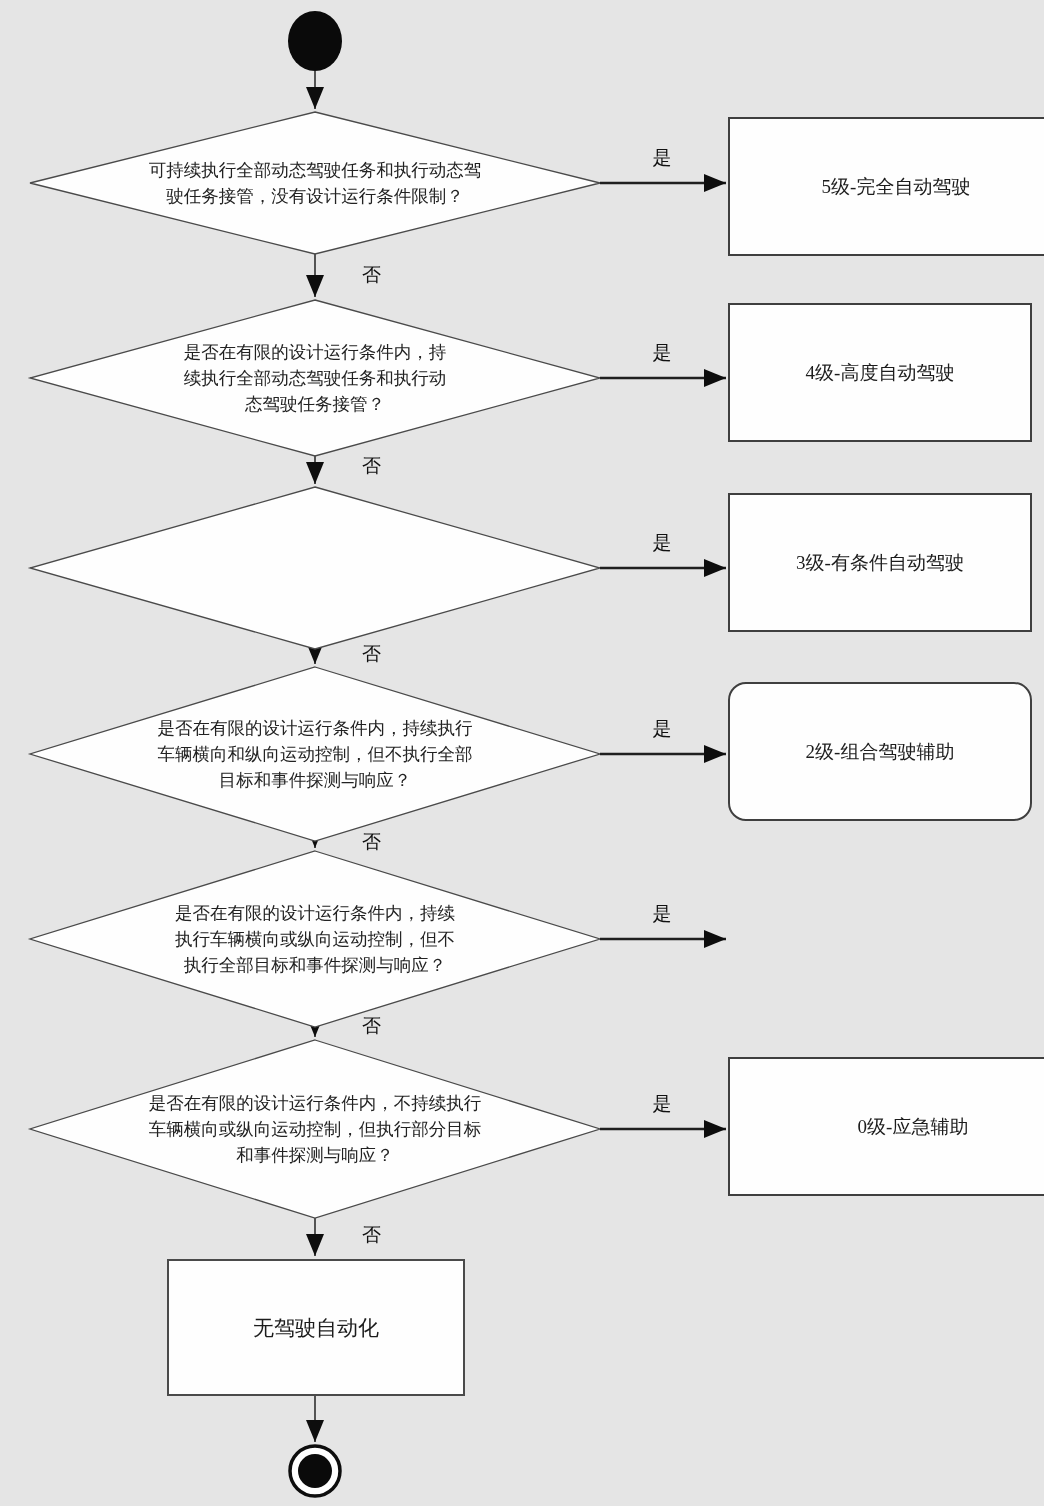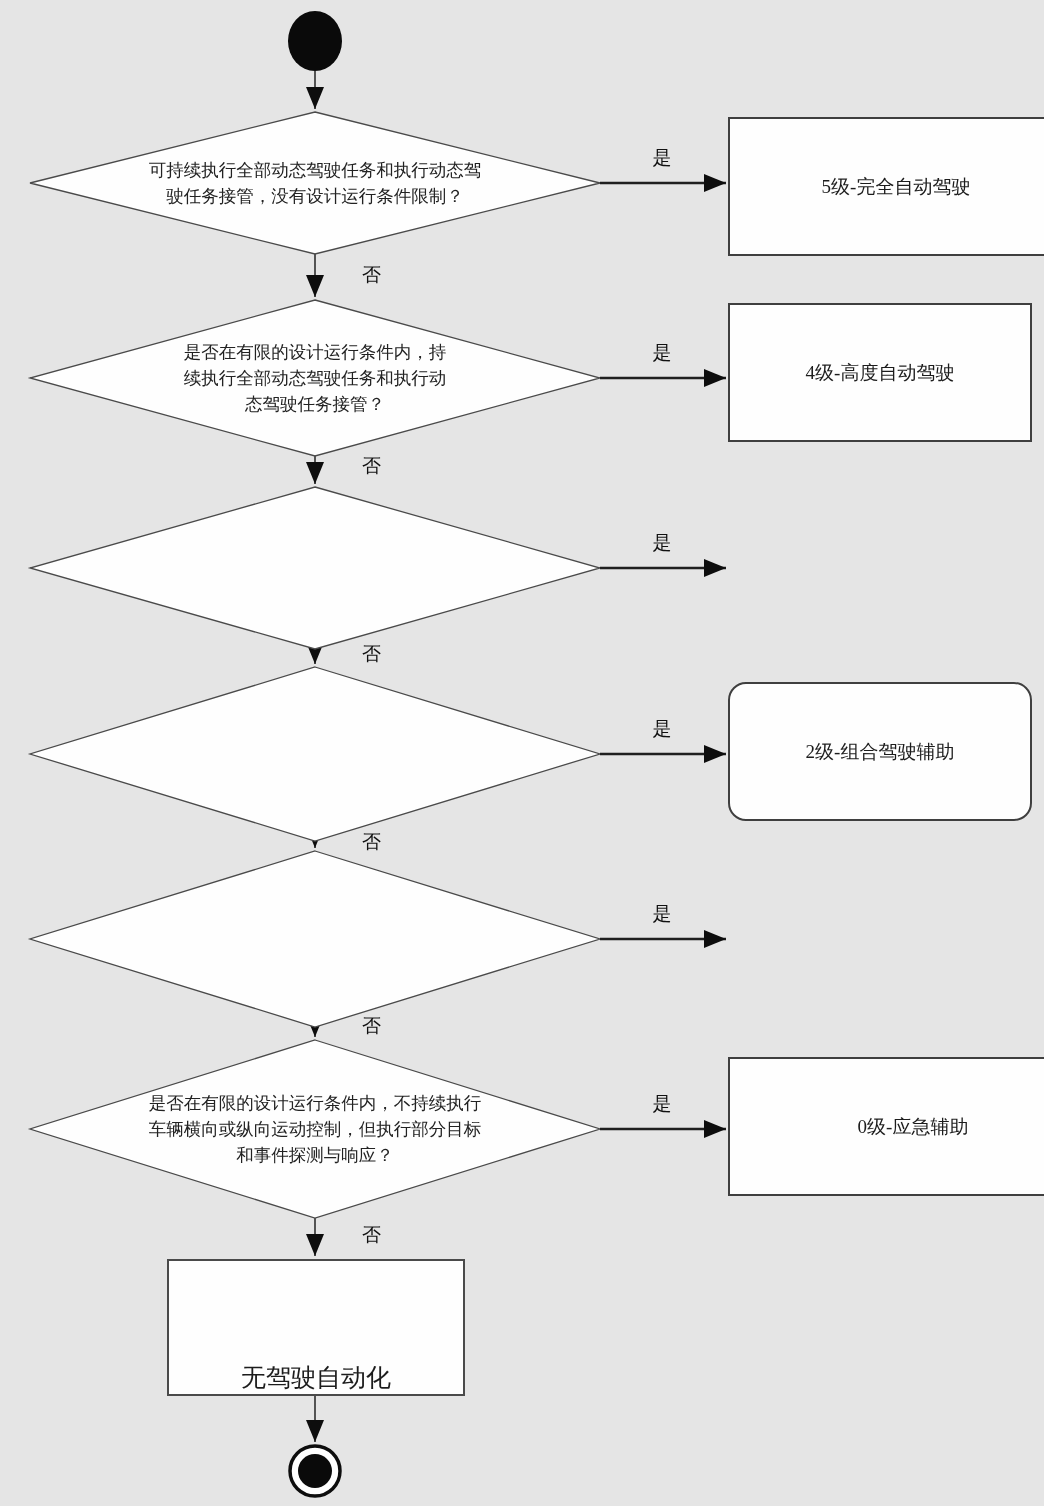--- a/index.html
+++ b/index.html
@@ -27,22 +27,22 @@
     background:#fefefe;
     display:flex;align-items:center;justify-content:center;
     text-align:center;
     font-size:19px;color:#1c1c1c;
   }
   .terminal-box{
     position:absolute;
     left:167px;top:1259px;width:294px;height:133px;
     border:2px solid #4a4a4a;
     background:#fefefe;
-    display:flex;align-items:flex-end;justify-content:center;
-    font-size:25px;color:#1c1c1c;
+    display:flex;align-items:center;justify-content:center;
+    font-size:21px;color:#1c1c1c;
   }
   .yes-label{
     position:absolute;left:640px;width:44px;
     text-align:center;font-size:19px;color:#111;
   }
   .no-label{
     position:absolute;left:362px;width:40px;
     text-align:left;font-size:19px;color:#111;
   }
 </style>
@@ -85,20 +85,26 @@
 
     <circle cx="315" cy="1471" r="25" fill="#fefefe" stroke="#0d0d0d" stroke-width="3.5"></circle>
     <circle cx="315" cy="1471" r="17" fill="#0a0a0a"></circle>
   </svg>
 
   <div class="q-text" style="left:85px;top:112px;width:460px;height:142px;">可持续执行全部动态驾驶任务和执行动态驾
 驶任务接管，没有设计运行条件限制？</div>
   <div class="q-text" style="left:85px;top:300px;width:460px;height:156px;">是否在有限的设计运行条件内，持
 续执行全部动态驾驶任务和执行动
 态驾驶任务接管？</div>
+  <div class="q-text" style="left:85px;top:667px;width:460px;height:174px;">是否在有限的设计运行条件内，持续执行
+车辆横向和纵向运动控制，但不执行全部
+目标和事件探测与响应？</div>
+  <div class="q-text" style="left:85px;top:851px;width:460px;height:176px;">是否在有限的设计运行条件内，持续
+执行车辆横向或纵向运动控制，但不
+执行全部目标和事件探测与响应？</div>
   <div class="q-text" style="left:85px;top:1040px;width:460px;height:178px;">是否在有限的设计运行条件内，不持续执行
 车辆横向或纵向运动控制，但执行部分目标
 和事件探测与响应？</div>
 
   <div class="yes-label" style="top:145px;">是</div>
   <div class="yes-label" style="top:340px;">是</div>
   <div class="yes-label" style="top:530px;">是</div>
   <div class="yes-label" style="top:716px;">是</div>
   <div class="yes-label" style="top:901px;">是</div>
   <div class="yes-label" style="top:1091px;">是</div>
@@ -109,20 +115,23 @@
   <div class="no-label" style="top:829px;">否</div>
   <div class="no-label" style="top:1013px;">否</div>
   <div class="no-label" style="top:1222px;">否</div>
 
   <div class="result-box" style="top:117px;padding-left:16px;">
     <span>5级-完全自动驾驶</span>
   </div>
   <div class="result-box" style="top:303px;">
     <span>4级-高度自动驾驶</span>
   </div>
+  <div class="result-box" style="top:493px;">
+    <span>3级-有条件自动驾驶</span>
+  </div>
   <div class="result-box" style="top:682px;border-radius:18px;">
     <span>2级-组合驾驶辅助</span>
   </div>
   <div class="result-box" style="top:1057px;padding-left:33px;">
     <span>0级-应急辅助</span>
   </div>
 
   <div class="terminal-box">
     <span>无驾驶自动化</span>
   </div>

